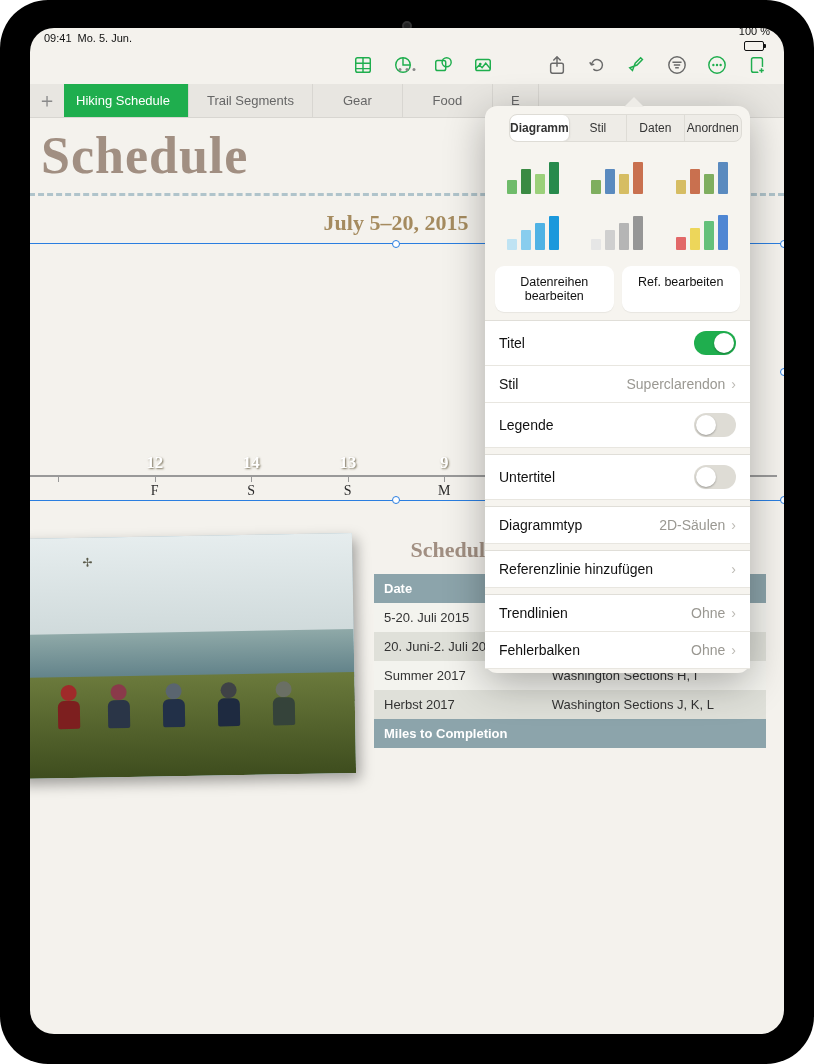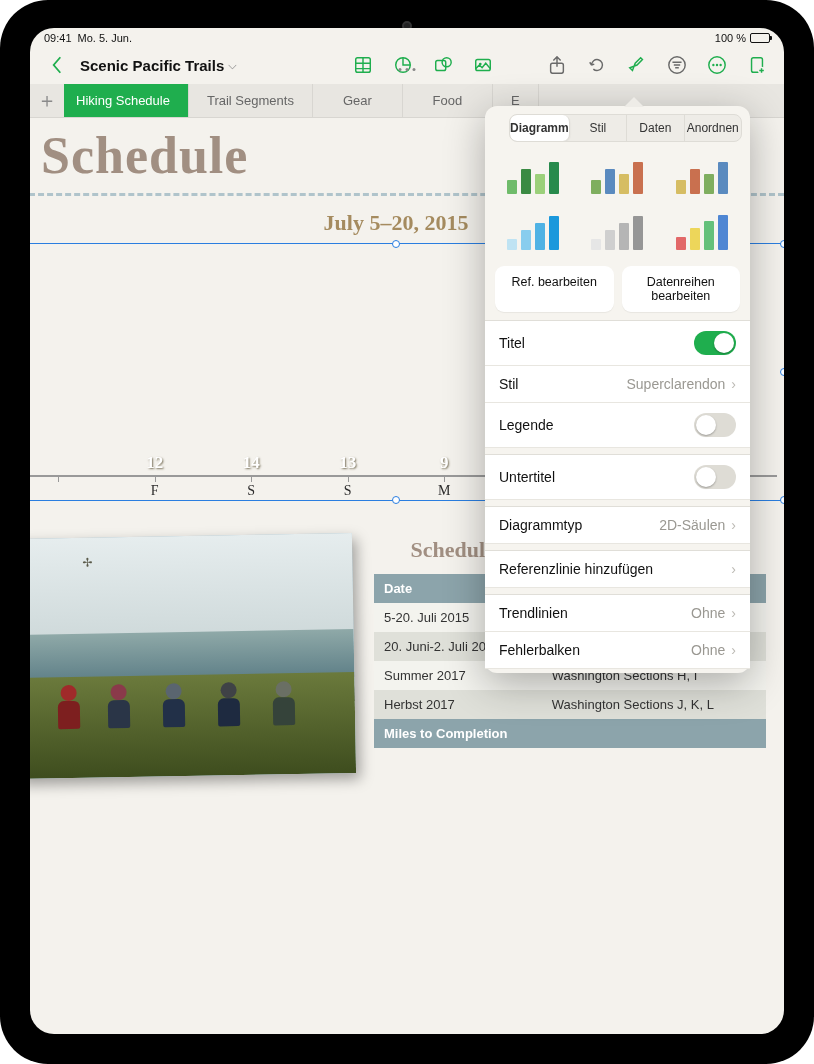--- a/index.html
+++ b/index.html
@@ -14,21 +14,21 @@
 .screen {
   width: 100%; height: 100%; background: #f4f2ed; border-radius: 24px;
   overflow: hidden; position: relative;
 }
 .notch { position:absolute; top:16px; left:50%; transform:translateX(-50%);
   width:80px; height:20px; display:flex; align-items:center; justify-content:center; gap:8px;}
 .notch .cam{width:10px;height:10px;border-radius:50%;background:#222;border:2px solid #333;}
 .status-bar { height: 18px; display:flex; align-items:center; justify-content:space-between;
   padding: 2px 14px 0 14px; font-size:11px; color:#111; }
 .status-left { display:flex; gap:6px; }
-.status-right { display:flex; gap:4px; align-items:center;}
+.status-right { display:flex; gap:4px; align-items:center;flex-direction:column;}
 .battery-icon{width:20px;height:10px;border:1px solid #111;border-radius:2px;position:relative;}
 .battery-icon:after{content:"";position:absolute;right:-3px;top:2px;width:2px;height:4px;background:#111;border-radius:0 1px 1px 0;}
 .battery-fill{background:#111;width:100%;height:100%;border-radius:1px;}
 .toolbar { height:38px; display:flex; align-items:center; padding:0 10px; gap:6px;}
 .tb-left{display:flex;align-items:center;gap:4px;}
 .tb-title{font-size:15px;font-weight:600;color:#111;margin-left:2px;}
 .tb-chev{color:#8d8d8d;font-size:11px;}
 .tb-back svg{width:14px;height:18px;}
 .tb-spacer{flex:1;}
 .tb-btn{width:34px;height:30px;display:flex;align-items:center;justify-content:center;}
@@ -126,29 +126,20 @@
         <span class="battery-icon"><span class="battery-fill"></span></span>
       </div>
     </div>
     <div class="frame-dots">
         <span></span>
         <span></span>
         <span></span>
       </div>
 
     <div class="toolbar">
-      <div class="tb-left">
-        <div class="tb-btn tb-back">
-          <svg viewBox="0 0 14 18">
-              <path class="green-stroke" d="M10 2 L4 9 L10 16" stroke-width="2.2"></path>
-            </svg>
-        </div>
-        <span class="tb-title">Scenic Pacific Trails</span>
-        <span class="tb-chev">⌵</span>
-      </div>
       <div class="tb-spacer"></div>
       <div class="tb-btn">
           <svg viewBox="0 0 22 22">
             <rect class="green-stroke" x="3" y="3" width="16" height="16" rx="2"></rect>
             <path class="green-stroke" d="M3 9h16M3 15h16M11 3v16"></path>
           </svg>
         </div>
       <div class="tb-btn">
           <svg viewBox="0 0 22 22">
             <circle class="green-stroke" cx="11" cy="11" r="8"></circle>
@@ -388,22 +379,22 @@
             <span></span>
           </div>
         <div class="thumb t6">
             <span></span>
             <span></span>
             <span></span>
             <span></span>
           </div>
       </div>
       <div class="pill-row">
+        <div class="pill">Datenreihen bearbeiten</div>
         <div class="pill">Ref. bearbeiten</div>
-        <div class="pill">Datenreihen bearbeiten</div>
       </div>
       <div class="list">
         <div class="row">
           <span>Titel</span>
           <span class="toggle on">
               <span class="knob"></span>
             </span>
         </div>
         <div class="row">
           <span>Stil</span>

